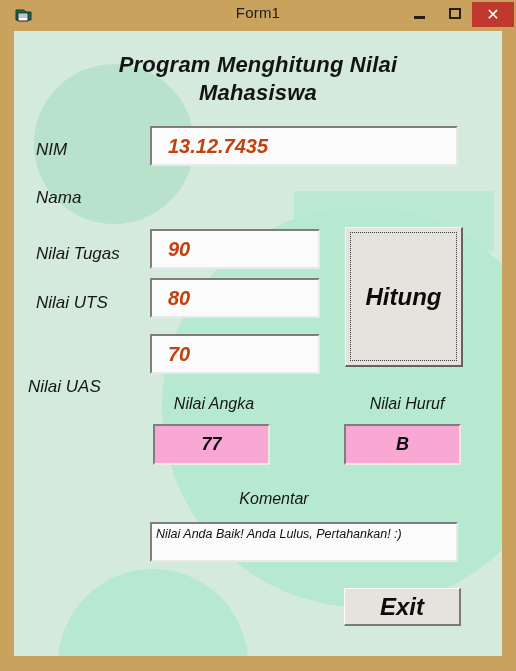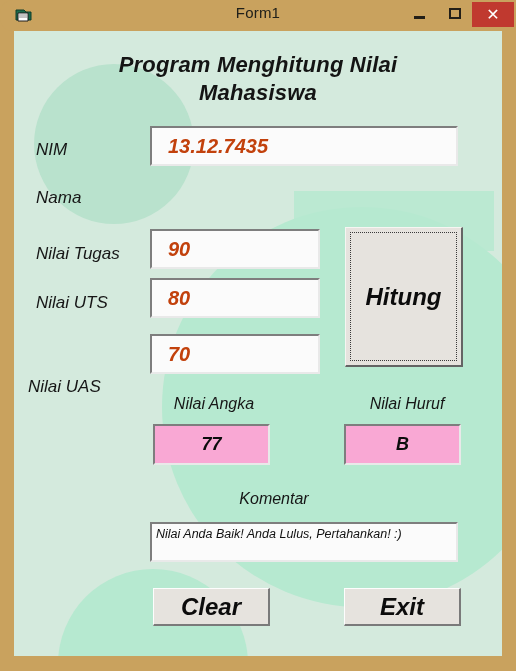--- a/index.html
+++ b/index.html
@@ -364,22 +364,19 @@
 
       <div class="center-label" id="label-nilai-angka">Nilai Angka</div>
       <div class="result-box" id="output-nilai-angka">77</div>
 
       <div class="center-label" id="label-nilai-huruf">Nilai Huruf</div>
       <div class="result-box" id="output-nilai-huruf">B</div>
 
       <div class="center-label" id="label-komentar">Komentar</div>
       <div id="input-komentar">Nilai Anda Baik! Anda Lulus, Pertahankan! :)</div>
 
-      <div class="vb-button" id="btn-clear">
-        <span>Clear</span>
-      </div>
       <div class="vb-button" id="btn-exit">
         <span>Exit</span>
       </div>
 
     </div>
   </div>
 </div>
 
 </body></html>

